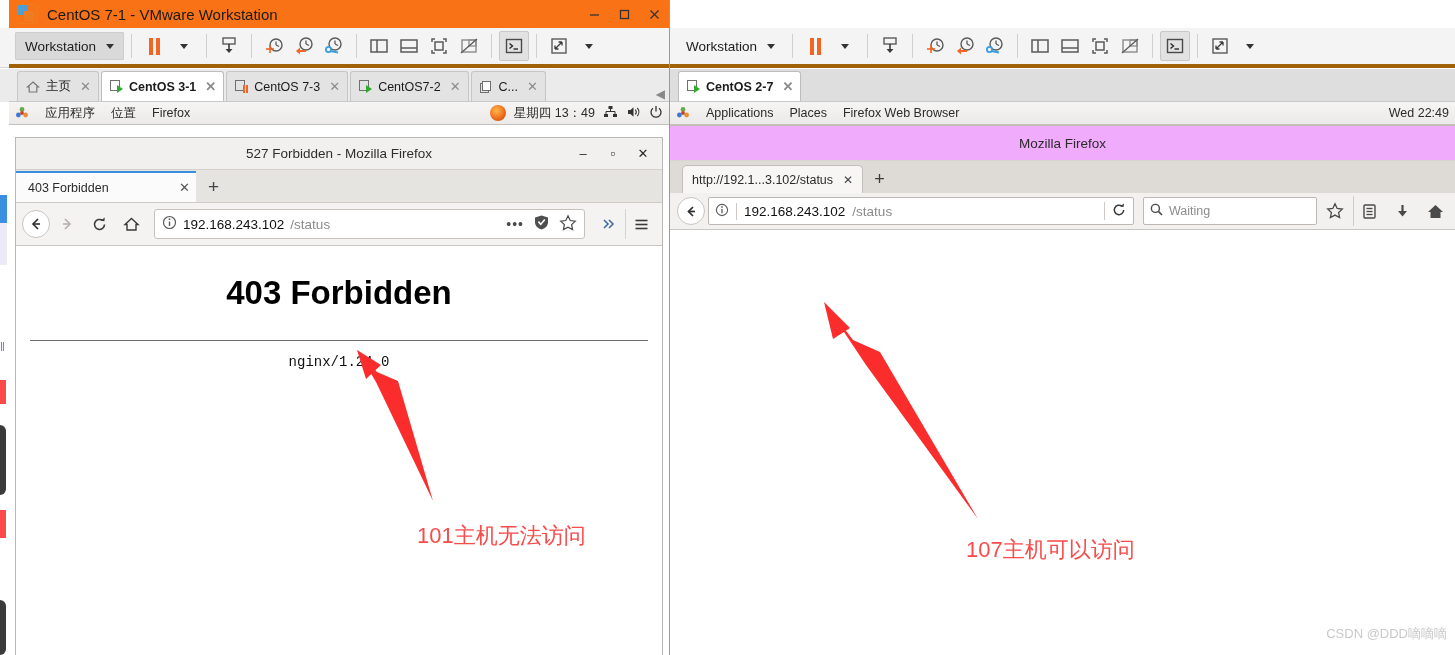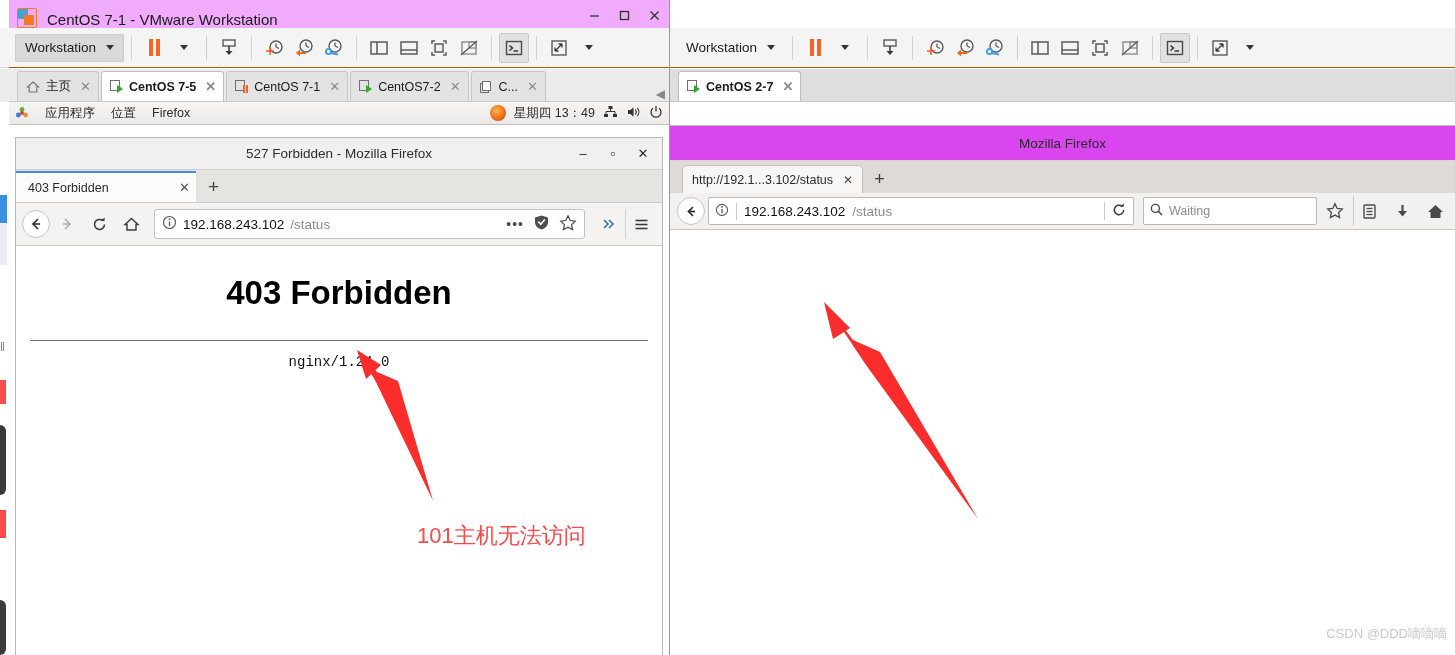--- a/index.html
+++ b/index.html
@@ -9,22 +9,22 @@
     background: #ffffff;
     font-family: "Liberation Sans", sans-serif;
   }
   #root { position: relative; width: 1455px; height: 655px; }
   .nosel { user-select: none; }
 
   
   .vmw-window { position: absolute; background: #ffffff; }
   .vmw-titlebar {
     position: absolute; left: 0; right: 0; top: 0; height: 28px;
-    background: #f0abfc;
-    display: flex; align-items: flex-end;
+    background: #f97316;
+    display: flex; align-items: center;
   }
   .vmw-title-text {
     font-size: 15px; color: #1a1a1a; margin-left: 10px;
     white-space: nowrap;
   }
   .vmw-logo {
     width: 20px; height: 20px; margin-left: 8px; position: relative;
     flex: none;
   }
   .vmw-logo .sq1 {
@@ -42,21 +42,21 @@
   .wbtns { margin-left: auto; display: flex; align-items: center; }
   .wbtn {
     width: 30px; height: 26px; display: flex; align-items: center;
     justify-content: center; font-size: 13px; color: #333;
   }
   .wbtn svg { display: block; }
 
   
   .vmw-toolbar {
     position: absolute; left: 0; right: 0; height: 40px;
-    background: #f4f4f4; border-bottom: 1px solid #a16207;
+    background: #f4f4f4; border-bottom: 4px solid #a16207;
     display: flex; align-items: center; padding-left: 6px;
     box-sizing: border-box;
   }
   .ws-menu {
     background: #d9d9d9; border: 1px solid #cdcdcd; height: 26px;
     display: flex; align-items: center; padding: 0 9px; gap: 10px;
     font-size: 13.5px; color: #202020; border-radius: 1px;
   }
   .caret-d { width: 0; height: 0; border-left: 4px solid transparent;
     border-right: 4px solid transparent; border-top: 5px solid #333; }
@@ -162,21 +162,21 @@
 
   
   .pg403-h1 { text-align: center; font-size: 33px; font-weight: bold;
     color: #000; margin-top: 28px; font-family: "Liberation Sans", sans-serif; }
   .pg403-hr { height: 0; border: none; border-top: 1px solid #6f6f6f;
     margin: 28px 14px 0 14px; }
   .pg403-sig { text-align: center; font-size: 14px; color: #111;
     margin-top: 13px; font-family: "Liberation Mono", monospace; }
 
   
-  .ffr-title { height: 34px; background: #d946ef;
+  .ffr-title { height: 34px; background: #f0abfc;
     border-bottom: 1px solid #d8d4d0; display: flex; align-items: center;
     justify-content: center; font-size: 13.5px; color: #2b2b2b; }
   .ffr-tabbar { height: 32px; background: #dedbd7; display: flex;
     align-items: flex-end; padding-left: 12px; }
   .ffr-tab {
     height: 27px; background: #f7f6f5; border: 1px solid #c3bfba;
     border-bottom: none; border-radius: 5px 5px 0 0;
     display: flex; align-items: center; gap: 10px; padding: 0 9px;
     font-size: 12.5px; color: #2b2b2b;
   }
@@ -366,32 +366,32 @@
             <path d="M7 2 L12.5 7 H10.8 V12 H3.2 V7 H1.5 Z" fill="none" stroke="#777" stroke-width="1.2"></path>
           </svg>
         <span>主页</span>
         <span class="x">✕</span>
       </div>
       <div class="vmtab sel">
         <span class="vmicon">
             <span class="scr"></span>
             <span class="play"></span>
           </span>
-        <span>CentOS 7-5</span>
+        <span>CentOS 3-1</span>
         <span class="x">✕</span>
       </div>
       <div class="vmtab">
         <span class="vmicon">
             <span class="scr"></span>
             <span class="susp">
               <i></i>
               <i></i>
             </span>
           </span>
-        <span>CentOS 7-1</span>
+        <span>CentOS 7-3</span>
         <span class="x">✕</span>
       </div>
       <div class="vmtab">
         <span class="vmicon">
             <span class="scr"></span>
             <span class="play"></span>
           </span>
         <span>CentOS7-2</span>
         <span class="x">✕</span>
       </div>
@@ -637,20 +637,36 @@
       <div class="vmtab sel">
         <span class="vmicon">
             <span class="scr"></span>
             <span class="play"></span>
           </span>
         <span>CentOS 2-7</span>
         <span class="x">✕</span>
       </div>
     </div>
 
+    <div class="gnome-panel" style="top:102px;">
+      <span class="gnome-star">
+        <svg width="14" height="14" viewBox="0 0 14 14">
+          <circle cx="7" cy="3.5" r="2.4" fill="#6aa84f"></circle>
+            <circle cx="3.4" cy="9" r="2.4" fill="#3c78d8"></circle>
+          <circle cx="10.6" cy="9" r="2.4" fill="#e69138"></circle>
+            <circle cx="7" cy="7" r="1.9" fill="#cc4125"></circle>
+        </svg>
+      </span>
+      <span class="gnitem">Applications</span>
+      <span class="gnitem">Places</span>
+      <span class="gnitem">Firefox Web Browser</span>
+      <span class="gp-right">
+        <span>Wed 22:49</span>
+      </span>
+    </div>
 
     <div style="position:absolute;left:0;top:125px;width:785px;height:530px;background:#fff;border-top:1px solid #c0bcb8;box-sizing:border-box;">
       <div class="ffr-title">
         <span>Mozilla Firefox</span>
       </div>
       <div class="ffr-tabbar">
         <div class="ffr-tab">
           <span>http://192.1...3.102/status</span>
           <span class="x">✕</span>
         </div>
@@ -724,17 +740,18 @@
   <svg class="anno-svg" width="1455" height="655">
 
     <polygon points="433,501 376,382 357,350 377,372 398,381" fill="#fa2c2c"></polygon>
     <polygon points="357,350 381,365 366,379" fill="#fa2c2c"></polygon>
 
     <polygon points="978,519 866,365 824,302 853,340 880,352" fill="#fa2c2c"></polygon>
     <polygon points="824,302 850,328 833,339" fill="#fa2c2c"></polygon>
   </svg>
 
   <div class="anno-label" style="left:417px;top:521px;">101主机无法访问</div>
+  <div class="anno-label" style="left:966px;top:535px;">107主机可以访问</div>
 
 
   <div class="watermark" style="right:8px;bottom:12px;">CSDN @DDD嘀嘀嘀</div>
 
 </div>
 
 </body></html>

